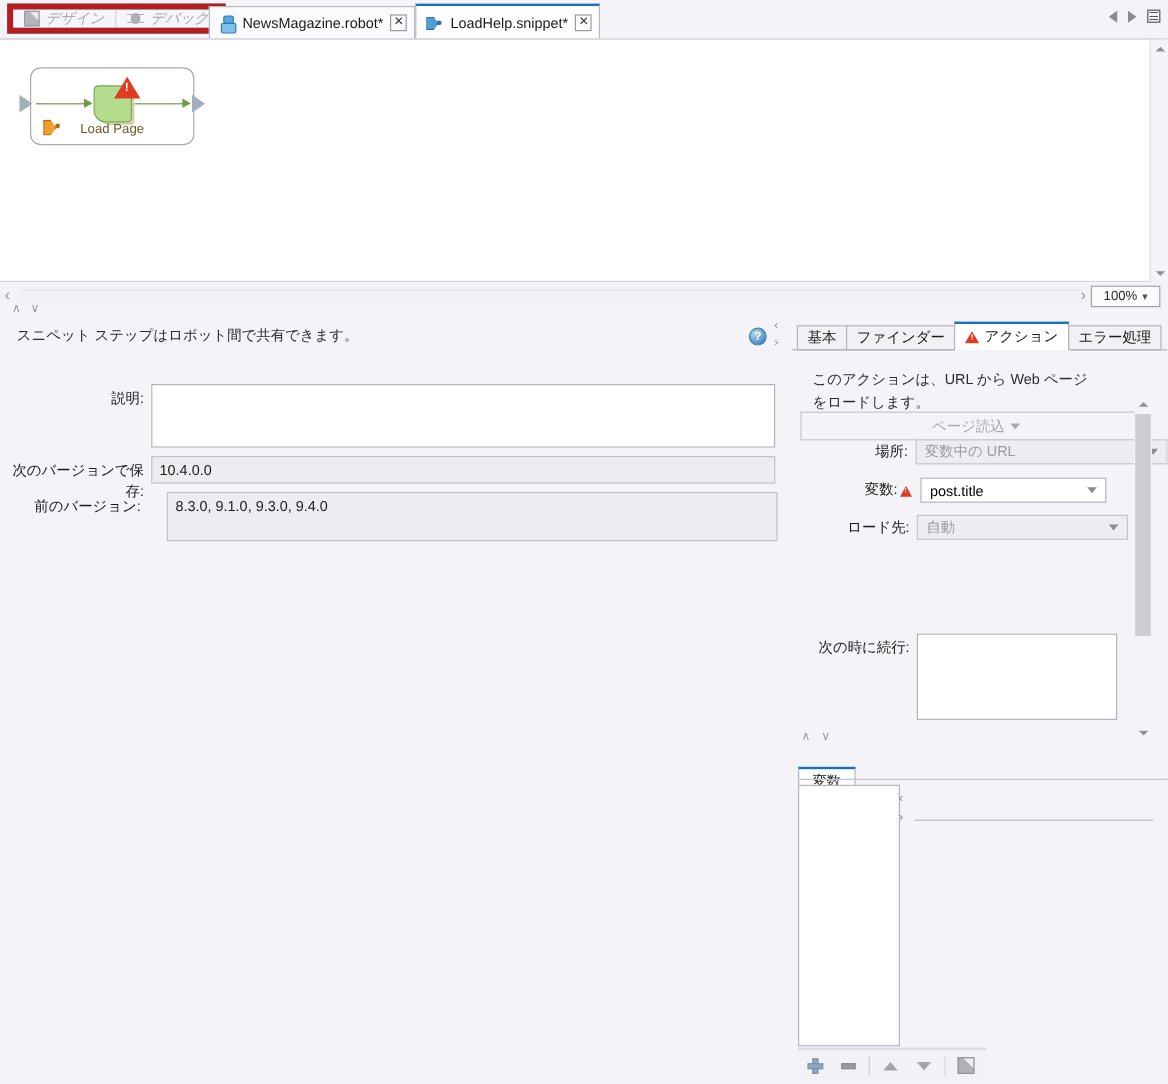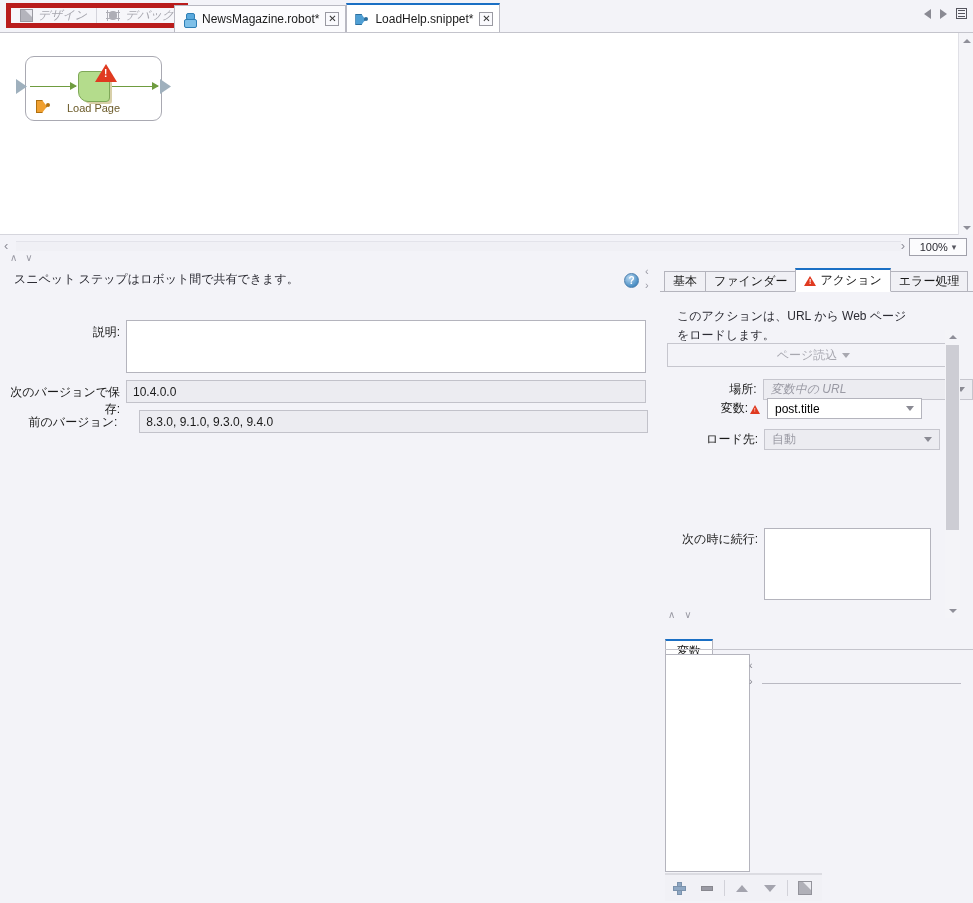--- a/index.html
+++ b/index.html
@@ -404,21 +404,21 @@
         <div class="field-box field-text" style="margin-left:6px;width:520px;height:53px;"></div>
       </div>
 
       <div class="form-row" style="left:0;top:118px;width:648px;">
         <div class="form-label" style="width:120px;padding-top:4px;">次のバージョンで保存:</div>
         <div class="field-ro field-text" style="margin-left:6px;width:520px;height:23px;">10.4.0.0</div>
       </div>
 
       <div class="form-row" style="left:0;top:148px;width:648px;">
         <div class="form-label" style="width:120px;padding-top:4px;">前のバージョン:</div>
-        <div class="field-ro field-text" style="margin-left:22px;width:520px;height:23px;">8.3.0, 9.1.0, 9.3.0, 9.4.0</div>
+        <div class="field-ro field-text" style="margin-left:22px;width:520px;height:41px;">8.3.0, 9.1.0, 9.3.0, 9.4.0</div>
       </div>
     </div>
 
     <div class="right-pane">
       <div class="prop-tabs">
         <div class="prop-tab">
           <span>基本</span>
         </div>
         <div class="prop-tab">
           <span>ファインダー</span>
@@ -433,23 +433,23 @@
       </div>
       <div class="tabs-underline"></div>
 
       <div class="action-btn">
         <span>ページ読込</span>
         <span class="caret-dn"></span>
       </div>
 
       <div class="action-desc">このアクションは、URL から Web ページをロードします。</div>
 
-      <div class="arow" style="left:0;top:117px;width:313px;align-items:center;">
+      <div class="arow" style="left:0;top:104px;width:313px;align-items:center;">
         <div class="alabel" style="width:98px;">場所:</div>
-        <div class="combo disabled" style="margin-left:6px;width:213px;font-style:italic;">
+        <div class="combo disabled" style="margin-left:6px;width:213px;">
           <span>変数中の URL</span>
           <span class="cbtn">
               <i></i>
             </span>
         </div>
       </div>
 
       <div class="arow" style="left:0;top:136px;width:313px;">
         <div class="alabel" style="width:88px;">変数:</div>
         <span class="warn-sm"></span>

